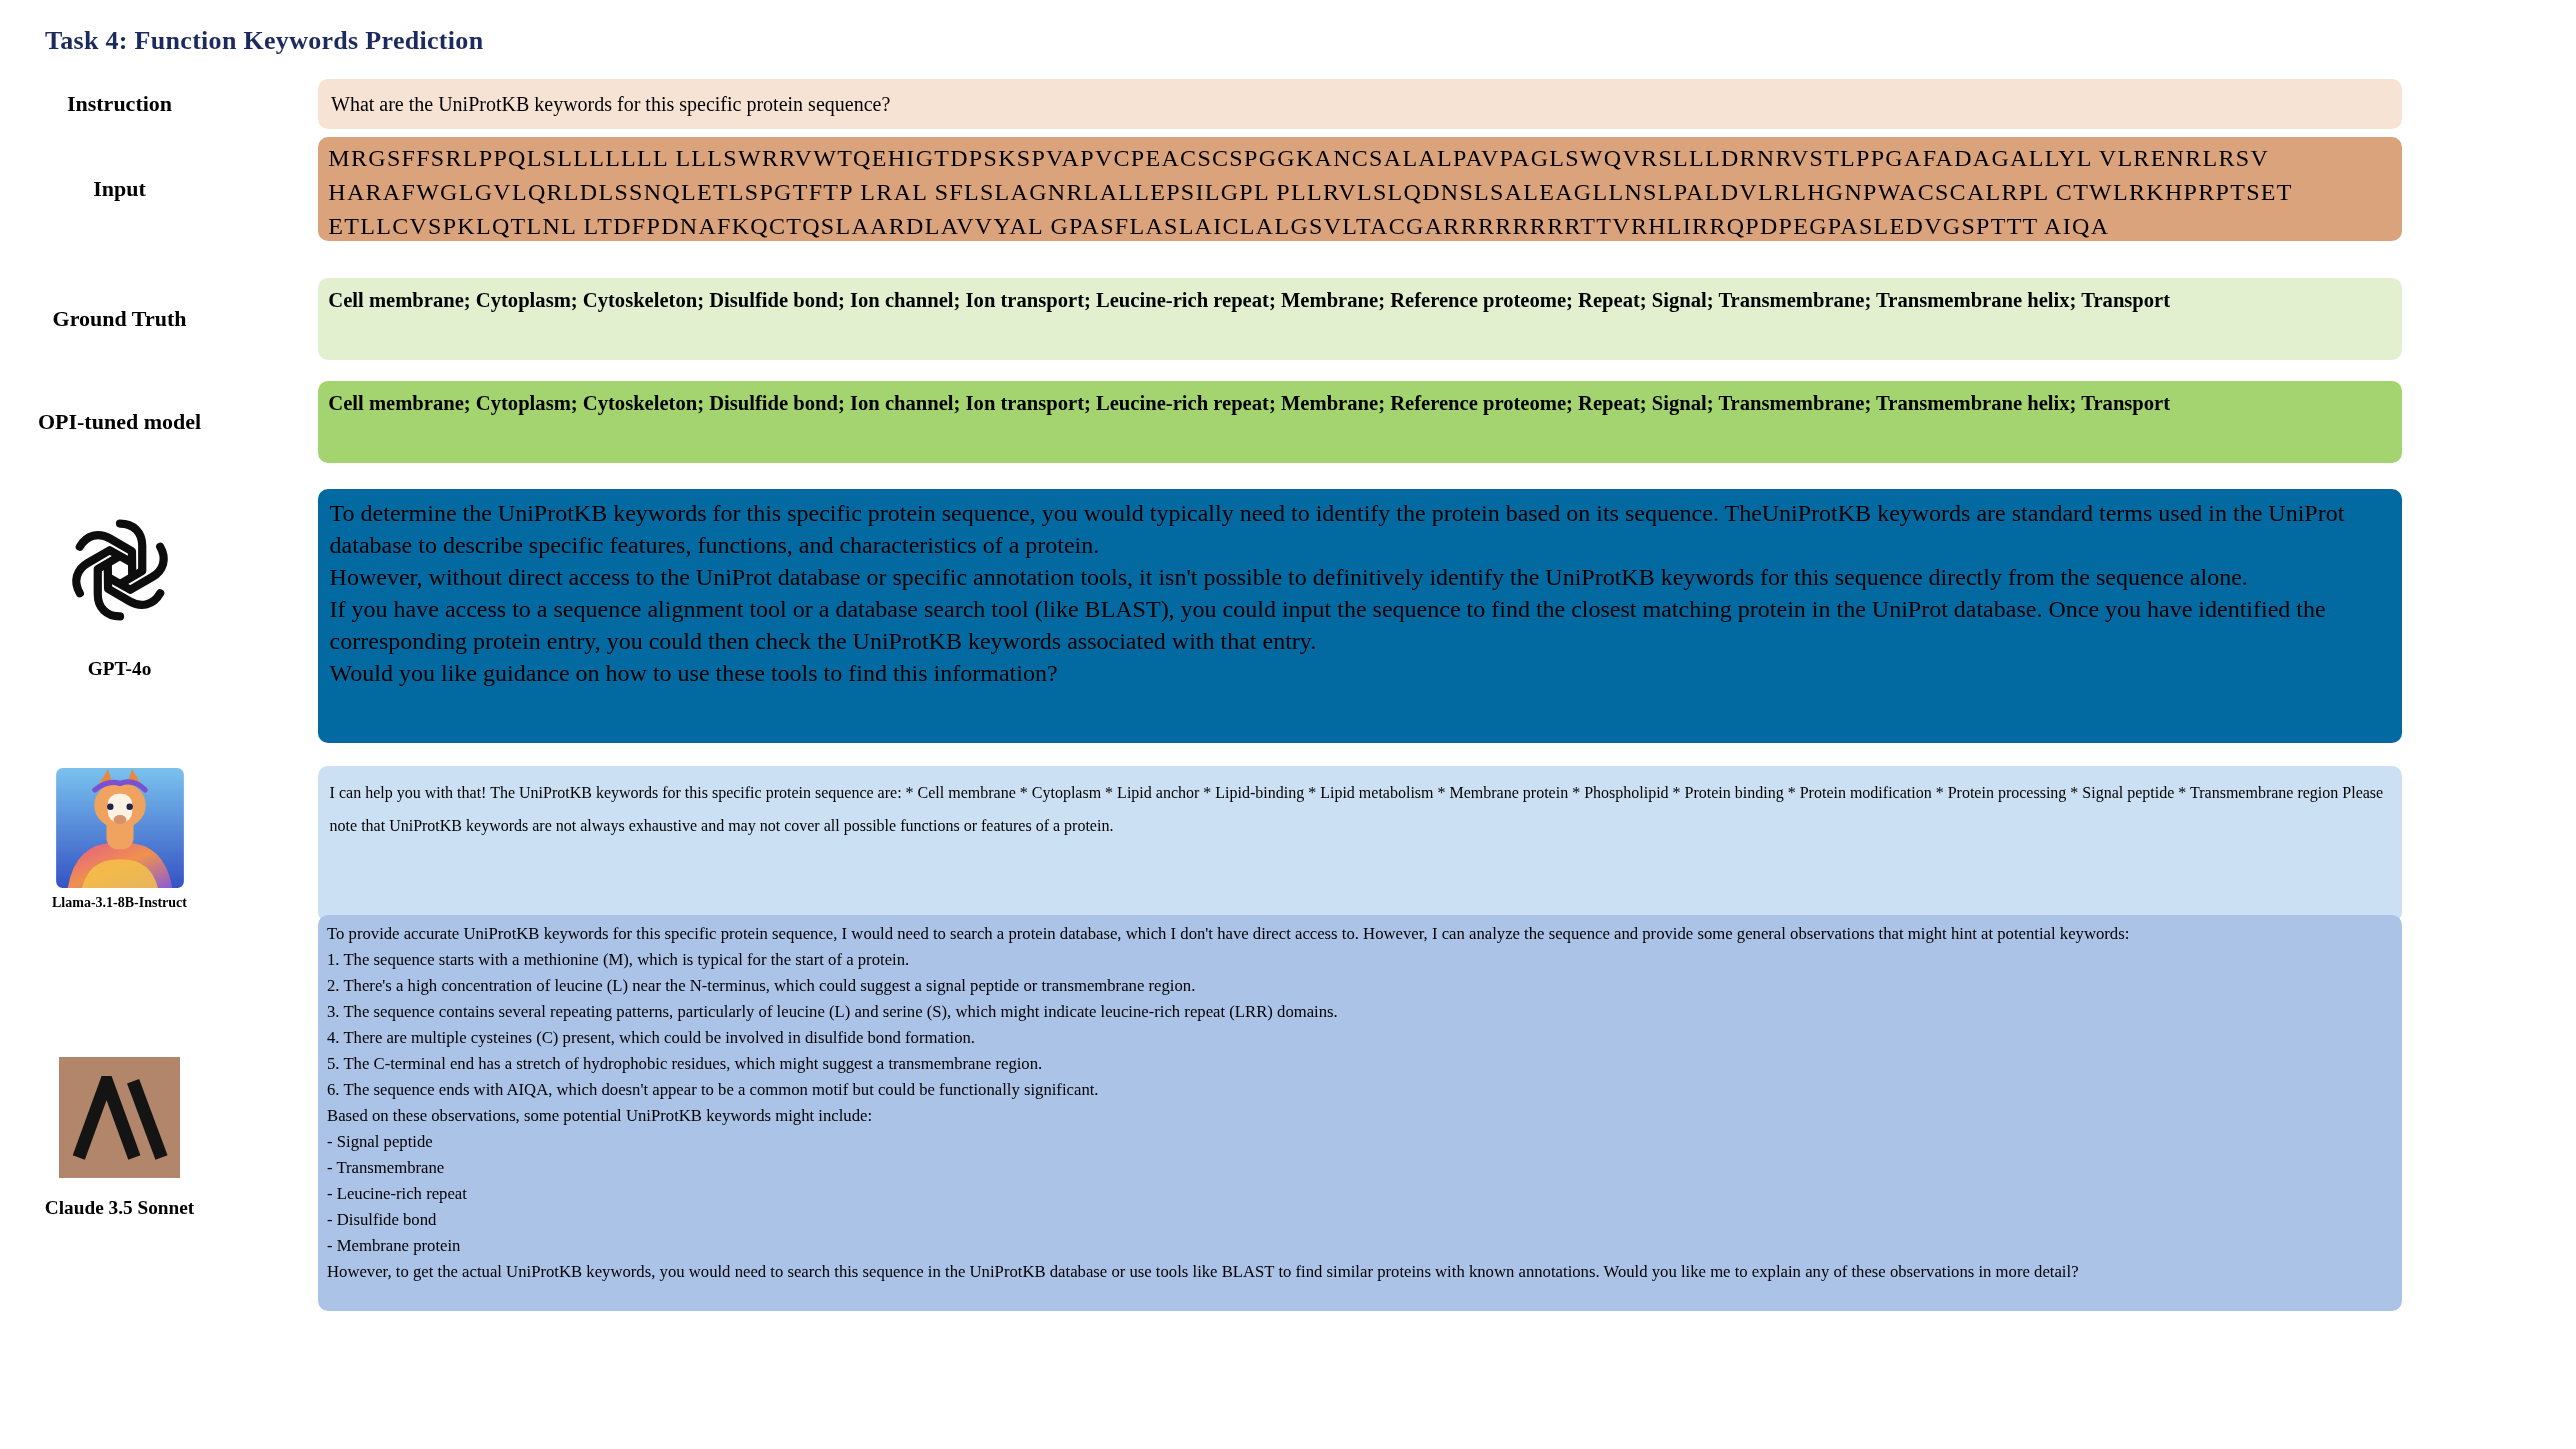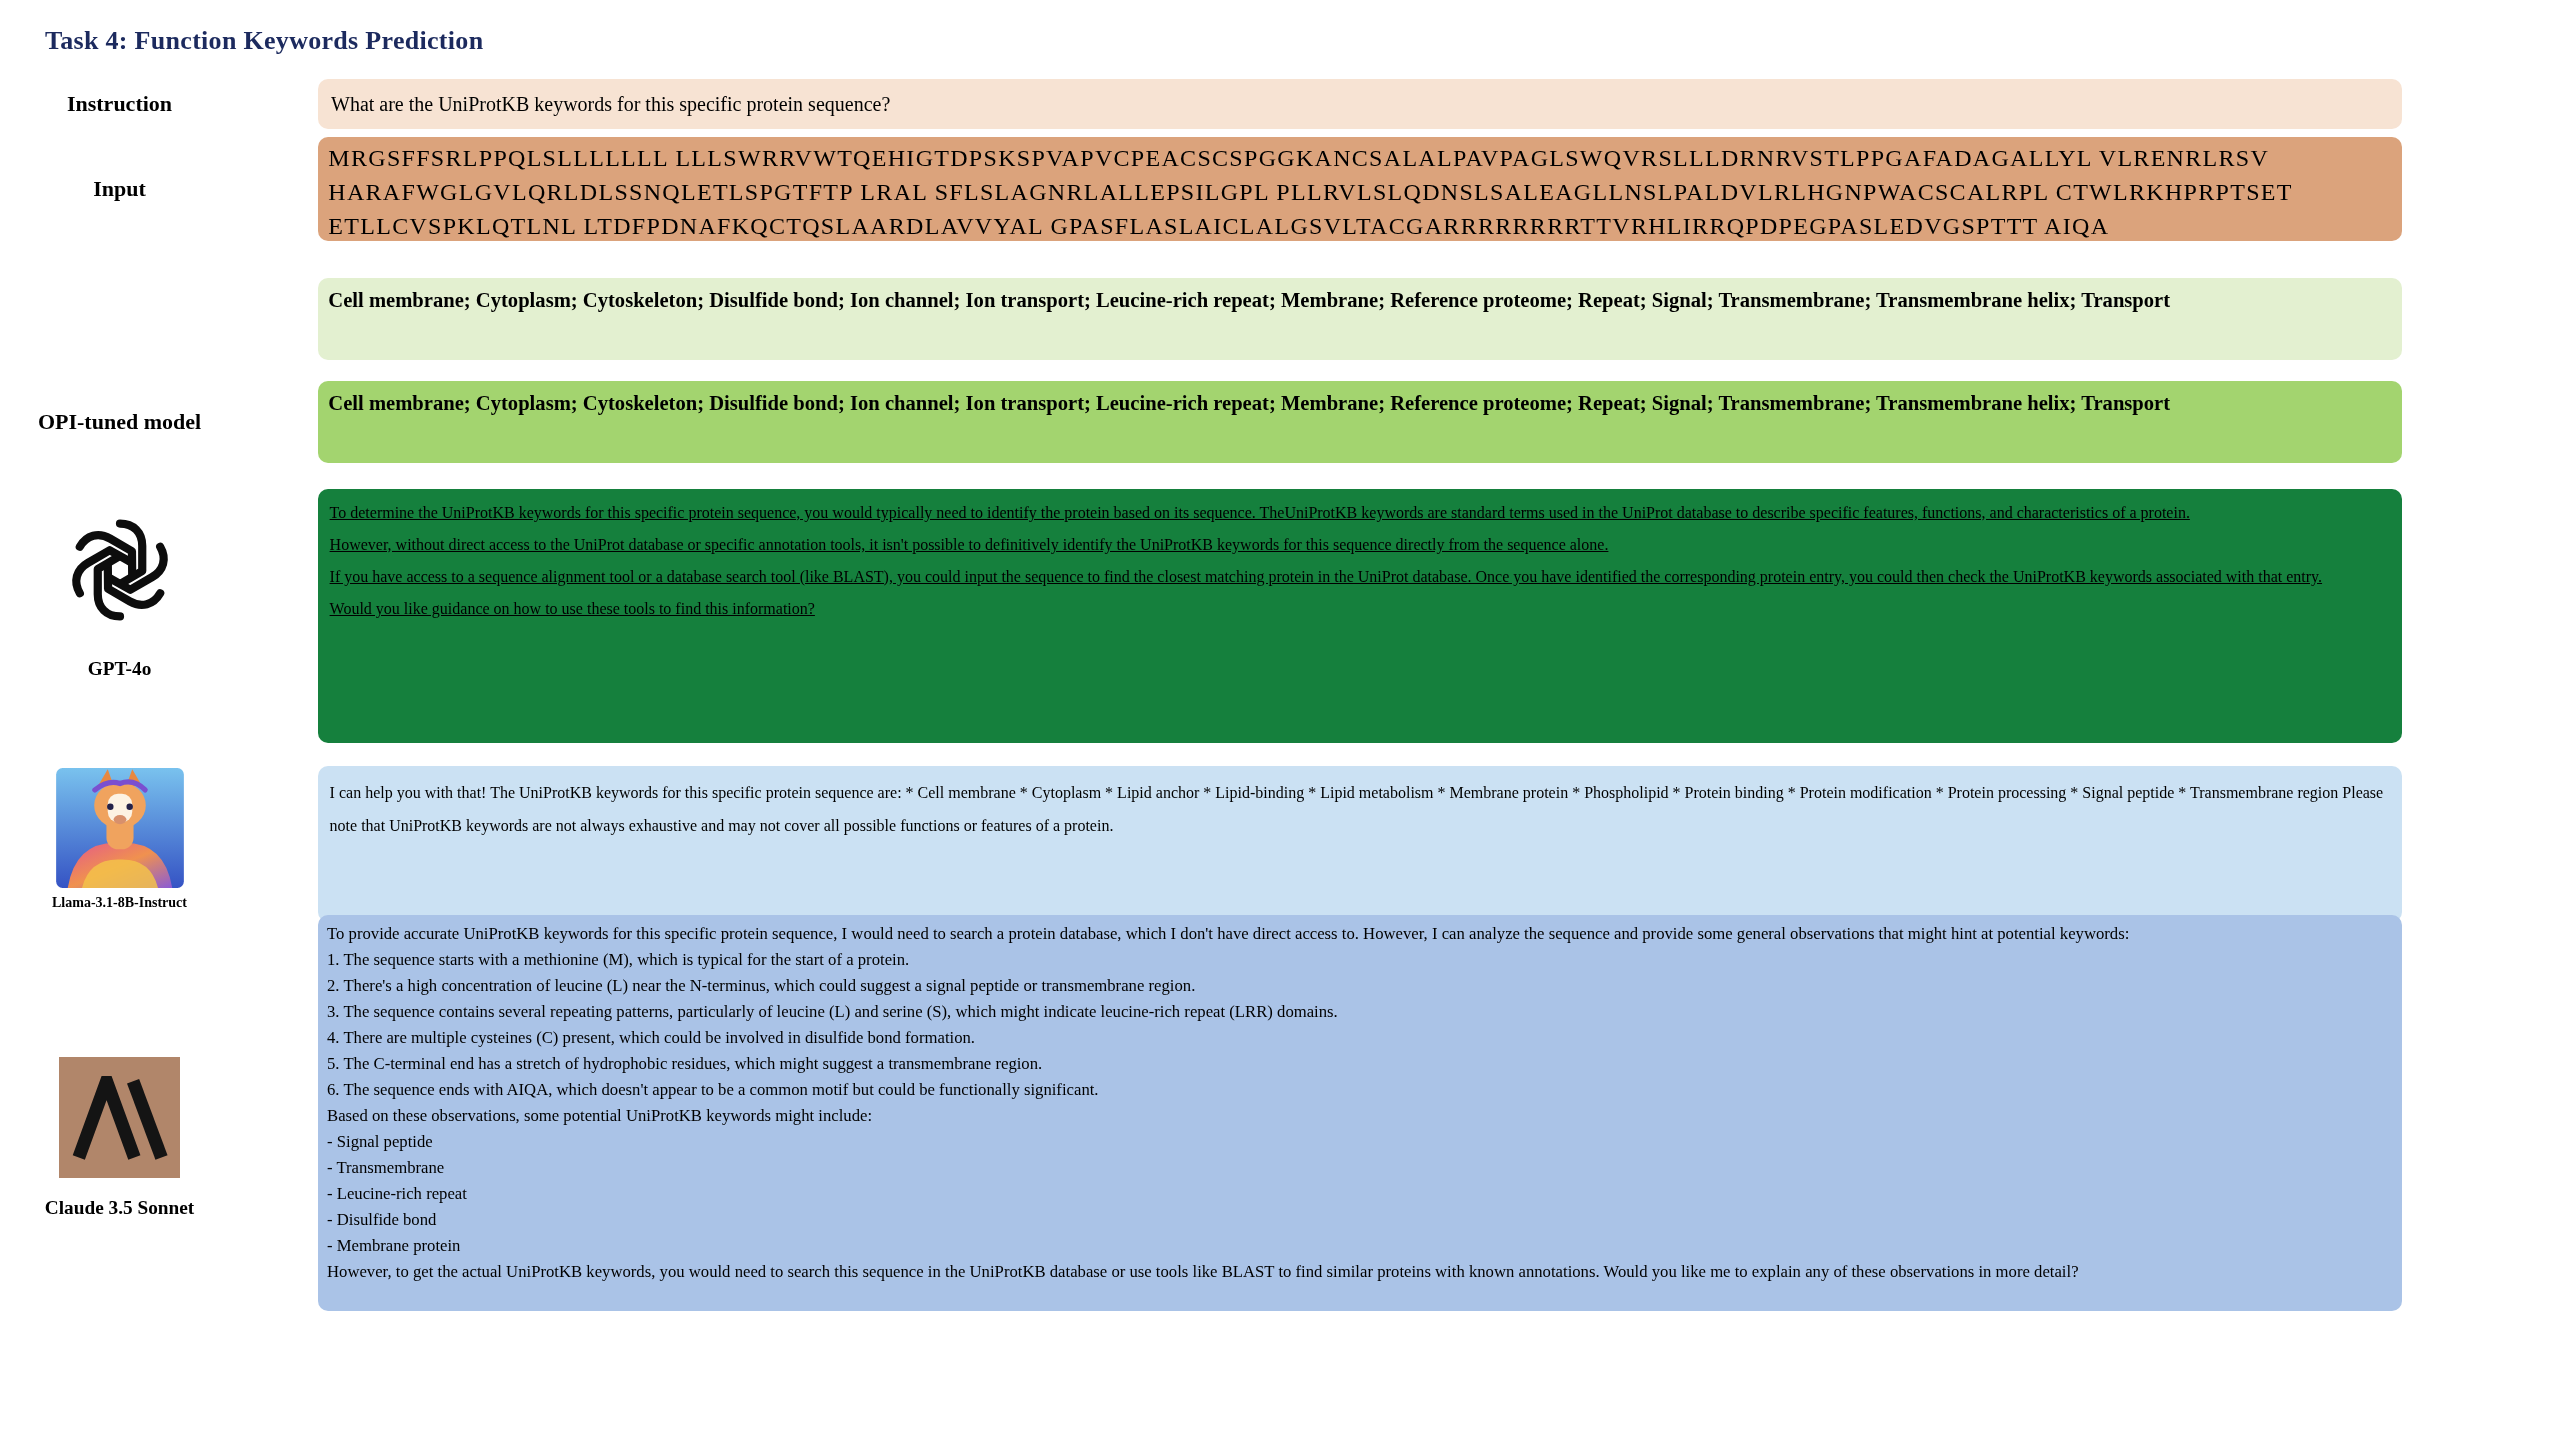--- a/index.html
+++ b/index.html
@@ -15,22 +15,22 @@
   .rowbox{position:absolute;left:318px;width:2084px;box-sizing:border-box;border-radius:10px;}
 
   .box-instruction{top:79px;height:50px;background:#f7e3d3;display:flex;align-items:center;
                    padding:0 13px;font-size:20px;}
   .box-input{top:137px;height:104px;background:#dba37c;padding:3.9px 10.3px;font-size:24px;
              line-height:34px;letter-spacing:1.3px;white-space:pre-line;}
   .box-gt{top:278px;height:82px;background:#e3f0d0;padding:6.4px 10.3px;font-size:20.6px;
           font-weight:bold;line-height:33px;}
   .box-opi{top:381px;height:82px;background:#a3d46f;padding:6.4px 10.3px;font-size:20.6px;
            font-weight:bold;line-height:33px;}
-  .box-gpt{top:489px;height:254px;background:#15803d;padding:7.7px 11.6px;font-size:16px;
-           line-height:32px;white-space:pre-line;text-decoration:underline;}
+  .box-gpt{top:489px;height:254px;background:#0369a1;padding:7.7px 11.6px;font-size:24px;
+           line-height:32px;white-space:pre-line;}
   .box-llama{top:766px;height:156px;background:#cbe1f3;padding:10.3px 11.6px;font-size:16px;
              line-height:33px;}
   .box-claude{top:915px;height:396px;background:#aac3e7;padding:6.4px 9px;font-size:16.7px;
               line-height:26px;white-space:pre-line;}
 
   .lbl-instruction{top:79px;height:50px;}
   .lbl-input{top:137px;height:104px;}
   .lbl-gt{top:278px;height:82px;}
   .lbl-opi{top:381px;height:82px;}
 
@@ -57,20 +57,21 @@
   <div class="rowlabel lbl-instruction">Instruction</div>
   <div class="rowbox box-instruction">
     <span>What are the UniProtKB keywords for this specific protein sequence?</span>
   </div>
 
   <div class="rowlabel lbl-input">Input</div>
   <div class="rowbox box-input">MRGSFFSRLPPQLSLLLLLLL LLLSWRRVWTQEHIGTDPSKSPVAPVCPEACSCSPGGKANCSALALPAVPAGLSWQVRSLLLDRNRVSTLPPGAFADAGALLYL VLRENRLRSV
 HARAFWGLGVLQRLDLSSNQLETLSPGTFTP LRAL SFLSLAGNRLALLEPSILGPL PLLRVLSLQDNSLSALEAGLLNSLPALDVLRLHGNPWACSCALRPL CTWLRKHPRPTSET
 ETLLCVSPKLQTLNL LTDFPDNAFKQCTQSLAARDLAVVYAL GPASFLASLAICLALGSVLTACGARRRRRRRRTTVRHLIRRQPDPEGPASLEDVGSPTTT AIQA</div>
 
+  <div class="rowlabel lbl-gt">Ground Truth</div>
   <div class="rowbox box-gt">Cell membrane; Cytoplasm; Cytoskeleton; Disulfide bond; Ion channel; Ion transport; Leucine-rich repeat; Membrane; Reference proteome; Repeat; Signal; Transmembrane; Transmembrane helix; Transport</div>
 
   <div class="rowlabel lbl-opi">OPI-tuned model</div>
   <div class="rowbox box-opi">Cell membrane; Cytoplasm; Cytoskeleton; Disulfide bond; Ion channel; Ion transport; Leucine-rich repeat; Membrane; Reference proteome; Repeat; Signal; Transmembrane; Transmembrane helix; Transport</div>
 
   <div class="icon-col gpt-icon-wrap">
     <svg width="116" height="116" viewBox="0 0 120 120">
       <g fill="none" stroke="#0d0d0d" stroke-width="8.5" stroke-linecap="round" stroke-linejoin="round">
         <path d="M60 12 c14 0 23 9 23 23 v26 l-22 13"></path>
         <path d="M60 12 c14 0 23 9 23 23 v26 l-22 13" transform="rotate(60 60 60)"></path>

